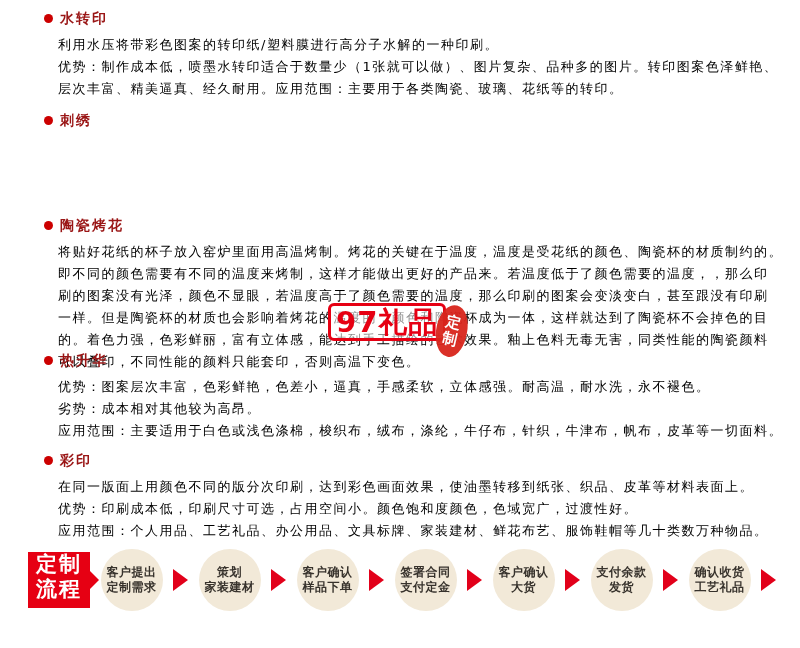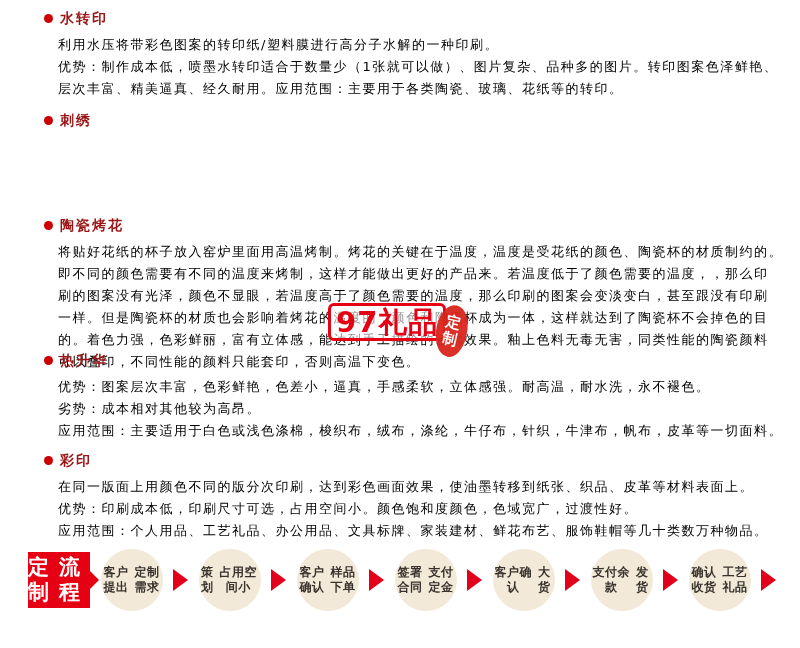--- a/index.html
+++ b/index.html
@@ -37,32 +37,32 @@
     font-size:15px;font-weight:bold;line-height:17px;opacity:.95;
   }
   
   .flow{
     position:absolute;left:28px;top:548px;width:748px;height:64px;
     display:flex;align-items:center;justify-content:space-between;
   }
   .flow-label{
     position:relative;flex:0 0 auto;width:62px;height:56px;
     background:#e60013;color:#ffffff;
-    display:flex;flex-direction:row;align-items:center;justify-content:center;
+    display:flex;flex-direction:column;align-items:center;
     font-size:21px;font-weight:bold;line-height:25px;letter-spacing:2px;
   }
   .flow-label::after{
     content:"";position:absolute;right:-9px;top:50%;margin-top:-9px;
     width:0;height:0;border-left:9px solid #e60013;
     border-top:9px solid transparent;border-bottom:9px solid transparent;
   }
   .flow-step{
     flex:0 0 auto;width:62px;height:62px;border-radius:50%;
     background:#f2e9d8;
-    display:flex;align-items:center;justify-content:center;
+    display:flex;flex-direction:column;align-items:center;justify-content:center;
     font-size:12px;font-weight:bold;color:#37322c;line-height:15px;
     text-align:center;letter-spacing:.5px;
   }
   .flow-arrow{
     flex:0 0 auto;width:0;height:0;
     border-left:15px solid #e2001a;
     border-top:11px solid transparent;
     border-bottom:11px solid transparent;
   }
 </style>
@@ -132,21 +132,21 @@
   </div>
 
   <div class="flow-step">
     <span>客户提出</span>
     <span>定制需求</span>
   </div>
   <span class="flow-arrow"></span>
 
   <div class="flow-step">
     <span>策划</span>
-    <span>占用空间小</span>
+    <span>家装建材</span>
   </div>
   <span class="flow-arrow"></span>
 
   <div class="flow-step">
     <span>客户确认</span>
     <span>样品下单</span>
   </div>
   <span class="flow-arrow"></span>
 
   <div class="flow-step">

